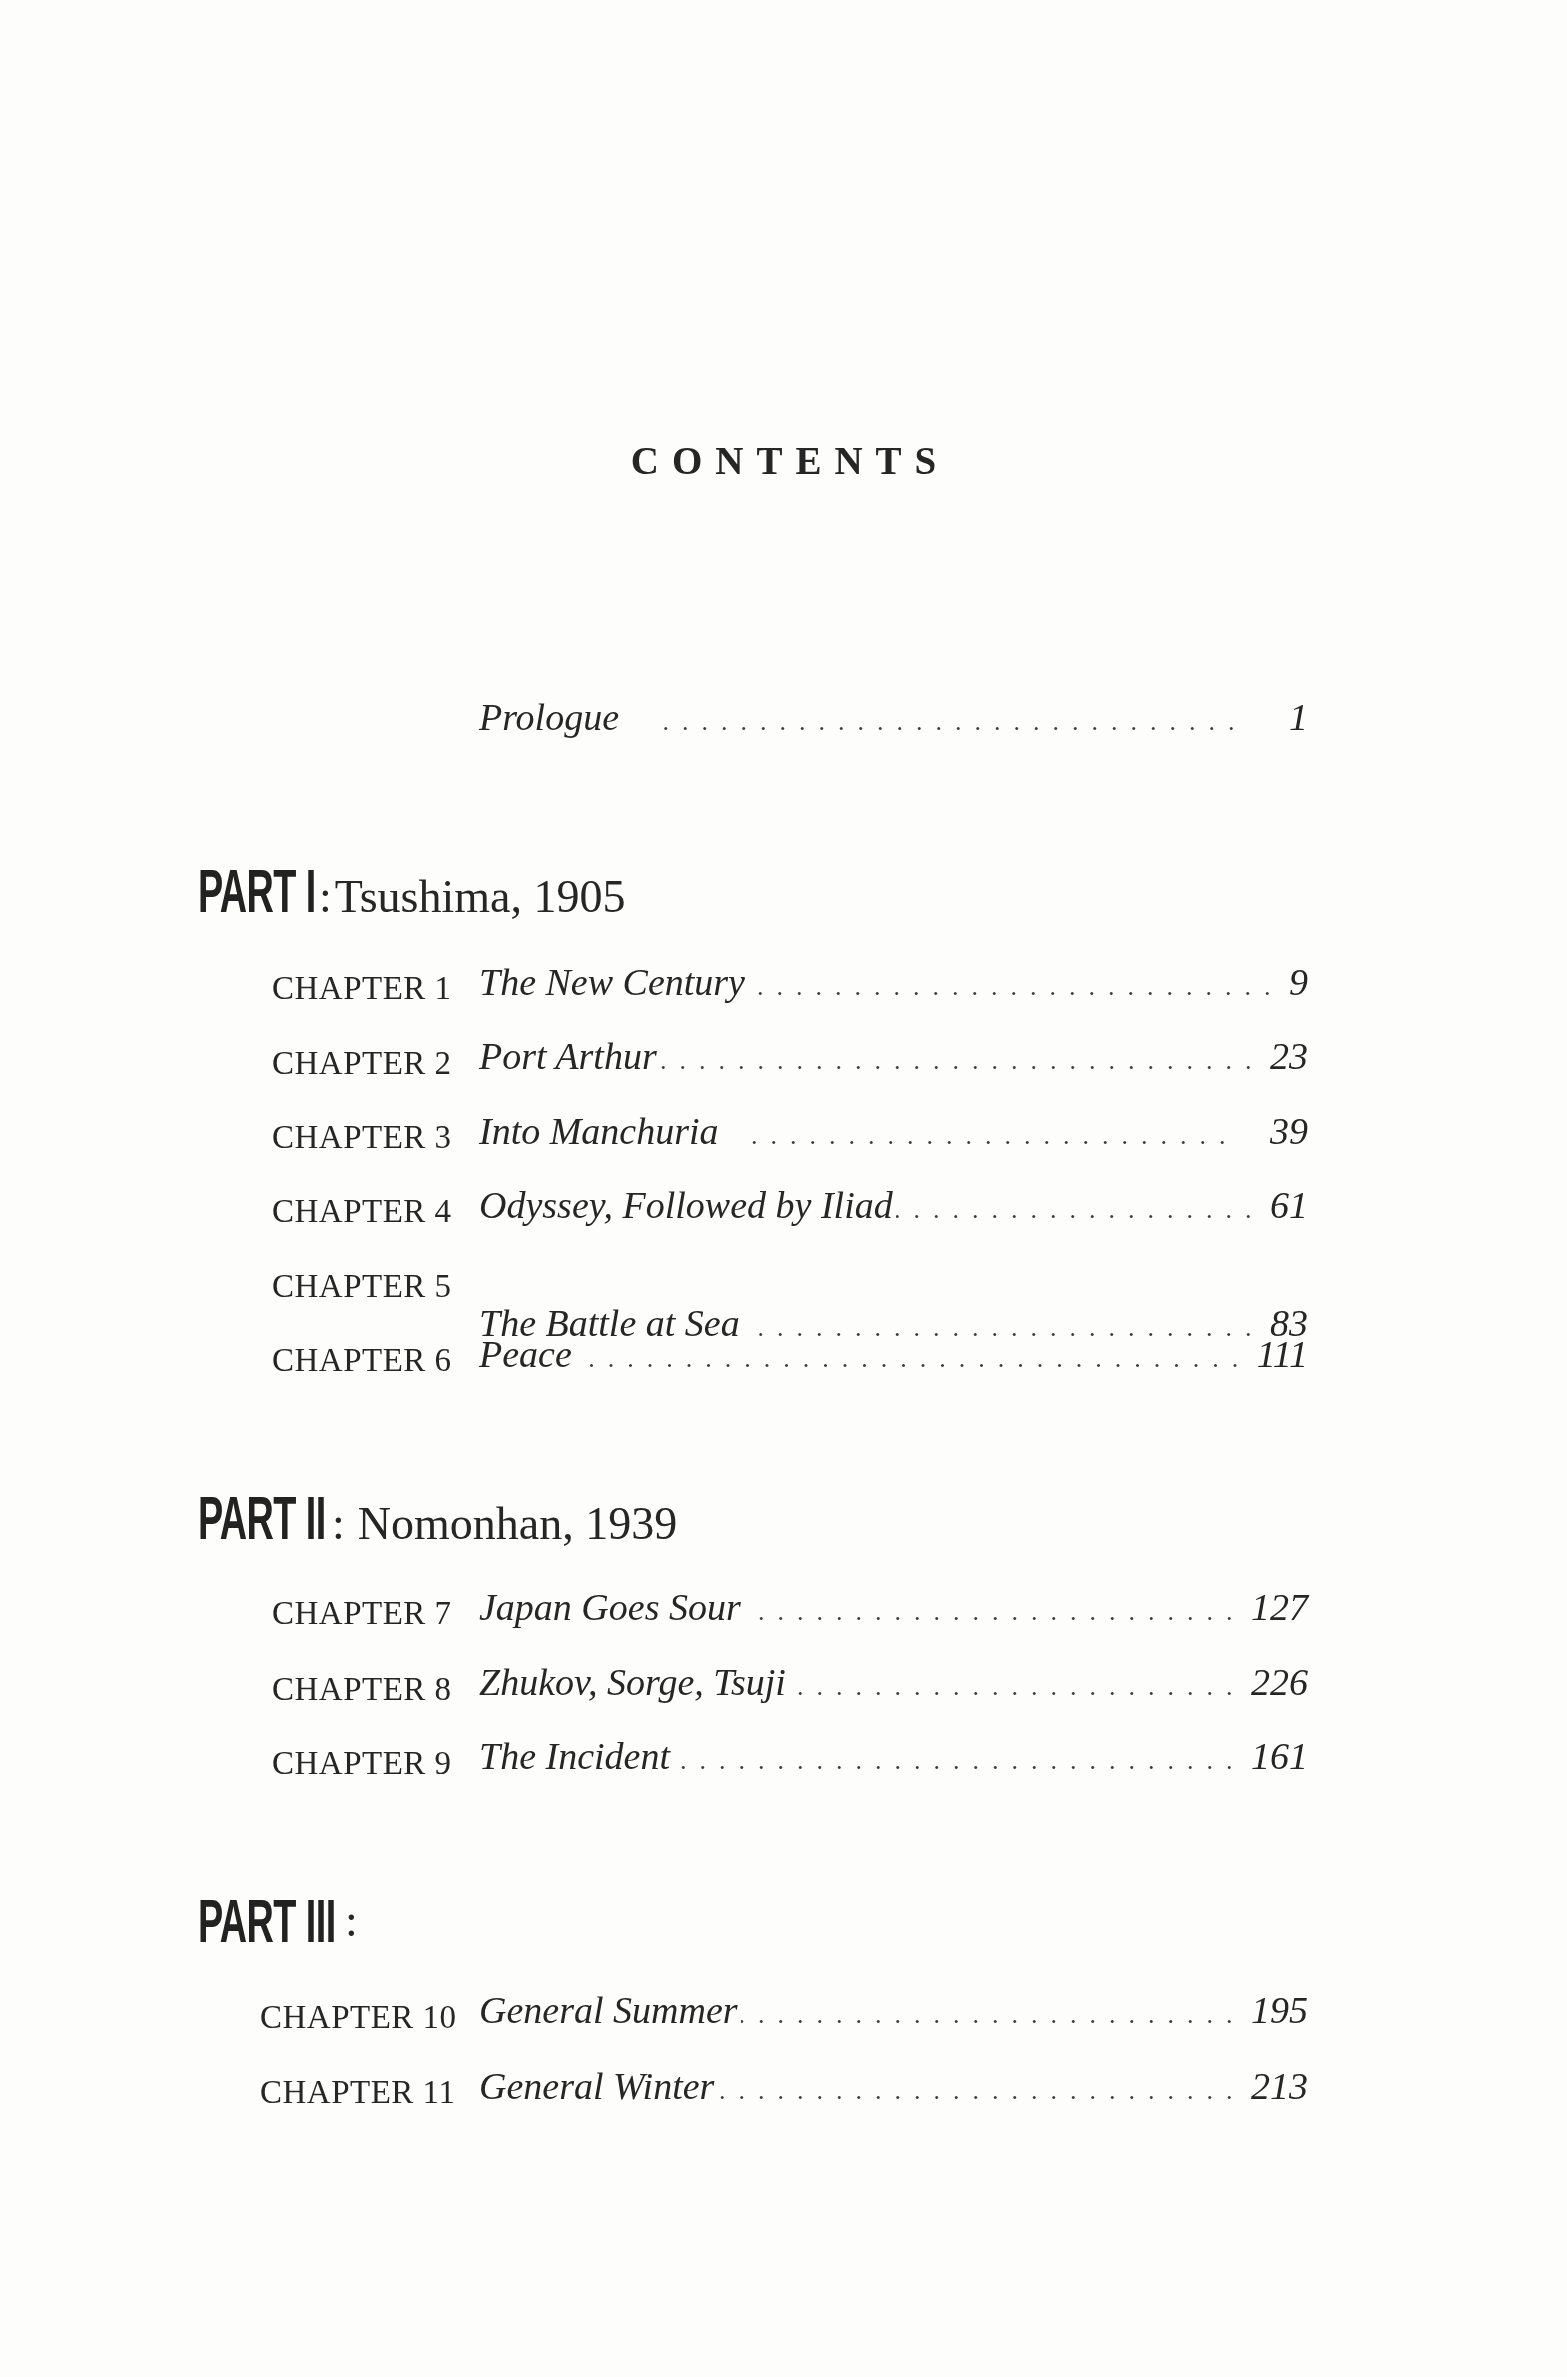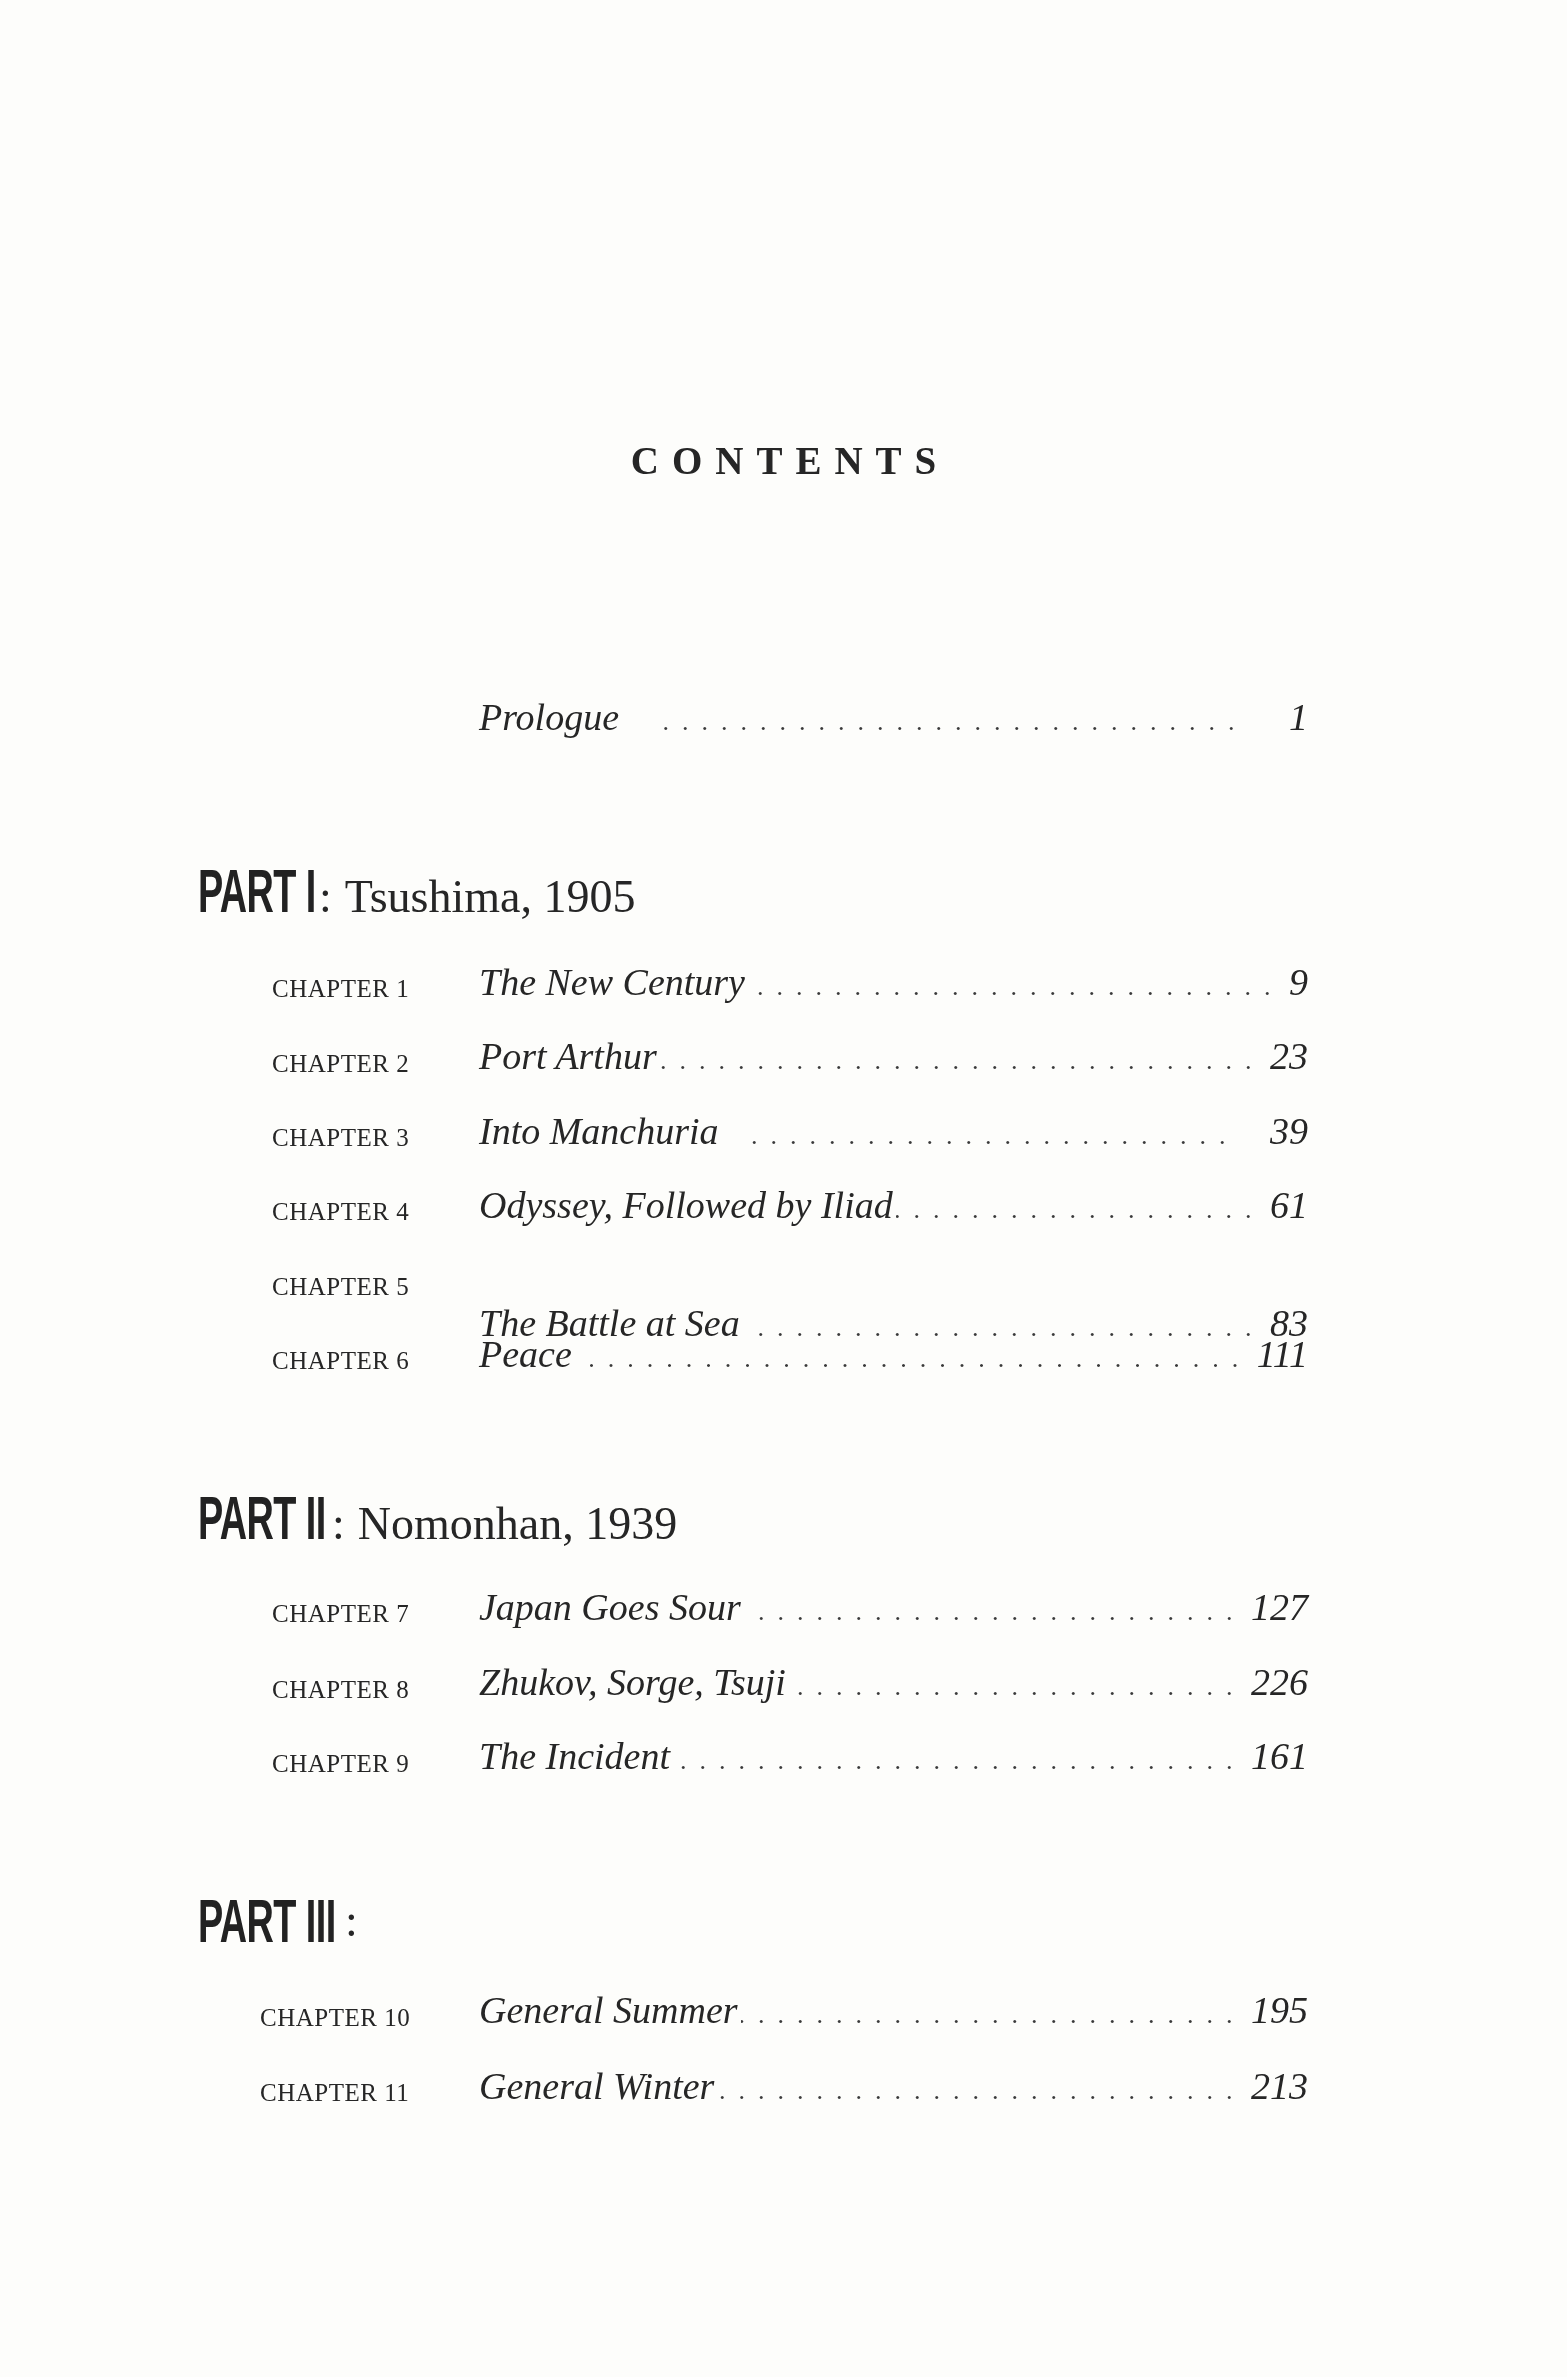--- a/index.html
+++ b/index.html
@@ -8,21 +8,21 @@
     background:#fdfdfb; color:#262626;
     font-family:"Liberation Serif","DejaVu Serif",serif;
   }
   .abs { position:absolute; }
   .contents-title {
     left:0; width:1567px; top:439px; text-align:center;
     font-size:39px; font-weight:bold; letter-spacing:13px; line-height:44px;
     padding-left:13px; box-sizing:border-box;
   }
   .ch-label {
-    position:absolute; font-size:25px; letter-spacing:0.5px; line-height:27.5px;
+    position:absolute; font-size:33px; letter-spacing:0.5px; line-height:27.5px;
   }
   .entry {
     position:absolute; left:479px; width:829px; display:flex; align-items:baseline;
     font-style:italic; font-size:38px; line-height:46px;
   }
   .entry .title { white-space:nowrap; flex:0 0 auto; }
   .entry .leader {
     flex:1 1 auto; overflow:hidden; white-space:nowrap; font-style:normal;
     font-size:26px; letter-spacing:13px; color:#3a3a3a; margin:0 5.5px 0 3.7px;
     direction:rtl; text-align:left;
@@ -47,21 +47,21 @@
 
 <div class="entry" style="top:694px;gap:36px;">
   <span class="title">Prologue</span>
   <span class="leader">................................................................................</span>
   <span class="page">1</span>
 </div>
 
 <div class="part" style="top:859px;">
   <span class="part-num" style="width:193px;">PART I</span>
   <span class="part-rest" style="margin-left:-72px;">:</span>
-  <span class="part-rest" style="margin-left:13px;">Tsushima, 1905</span>
+  <span class="part-rest" style="margin-left:3px;">Tsushima, 1905</span>
 </div>
 
 <div class="ch-label abs" style="left:272px; top:975px;">CHAPTER 1</div>
 <div class="entry" style="top:959px;">
   <span class="title">The New Century</span>
   <span class="leader">................................................................................</span>
   <span class="page">9</span>
 </div>
 
 <div class="ch-label abs" style="left:272px; top:1050px;">CHAPTER 2</div>

